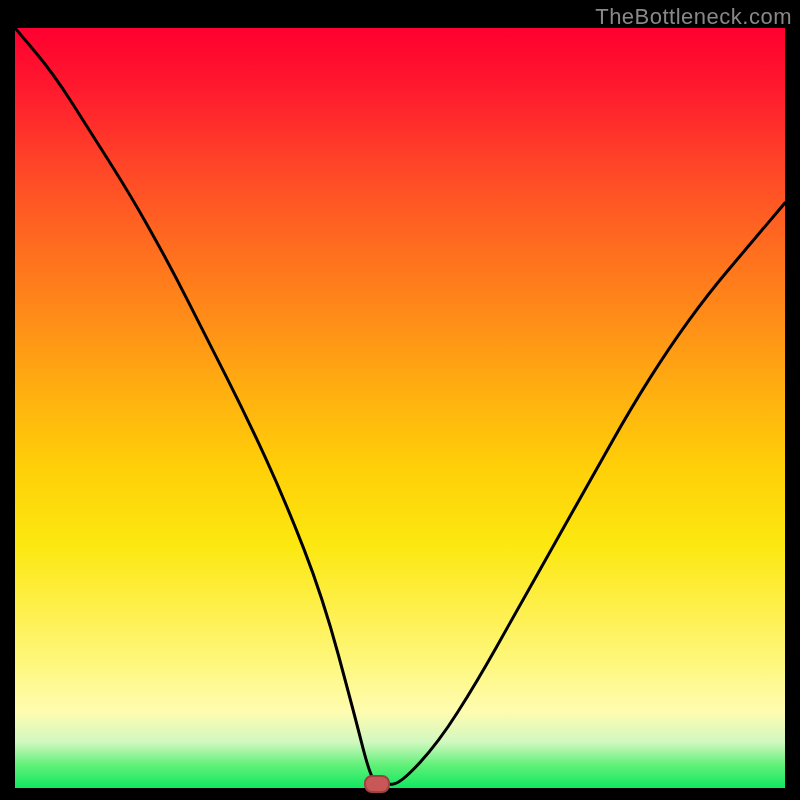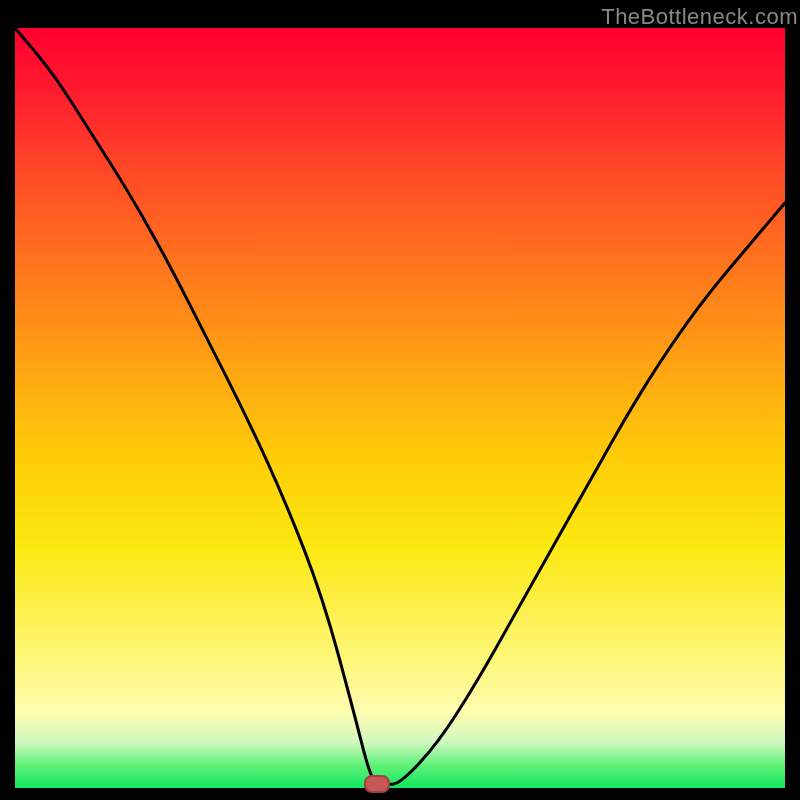--- a/index.html
+++ b/index.html
@@ -7,21 +7,21 @@
     padding: 0;
     width: 800px;
     height: 800px;
     background: #000;
     position: relative;
     font-family: Arial, sans-serif;
   }
   .watermark {
     position: absolute;
     top: 4px;
-    right: 2px;
+    right: 8px;
     color: #888;
     font-size: 22px;
     letter-spacing: 0.5px;
     z-index: 10;
   }
   .plot-area {
     position: absolute;
     left: 15px;
     top: 28px;
     width: 770px;

